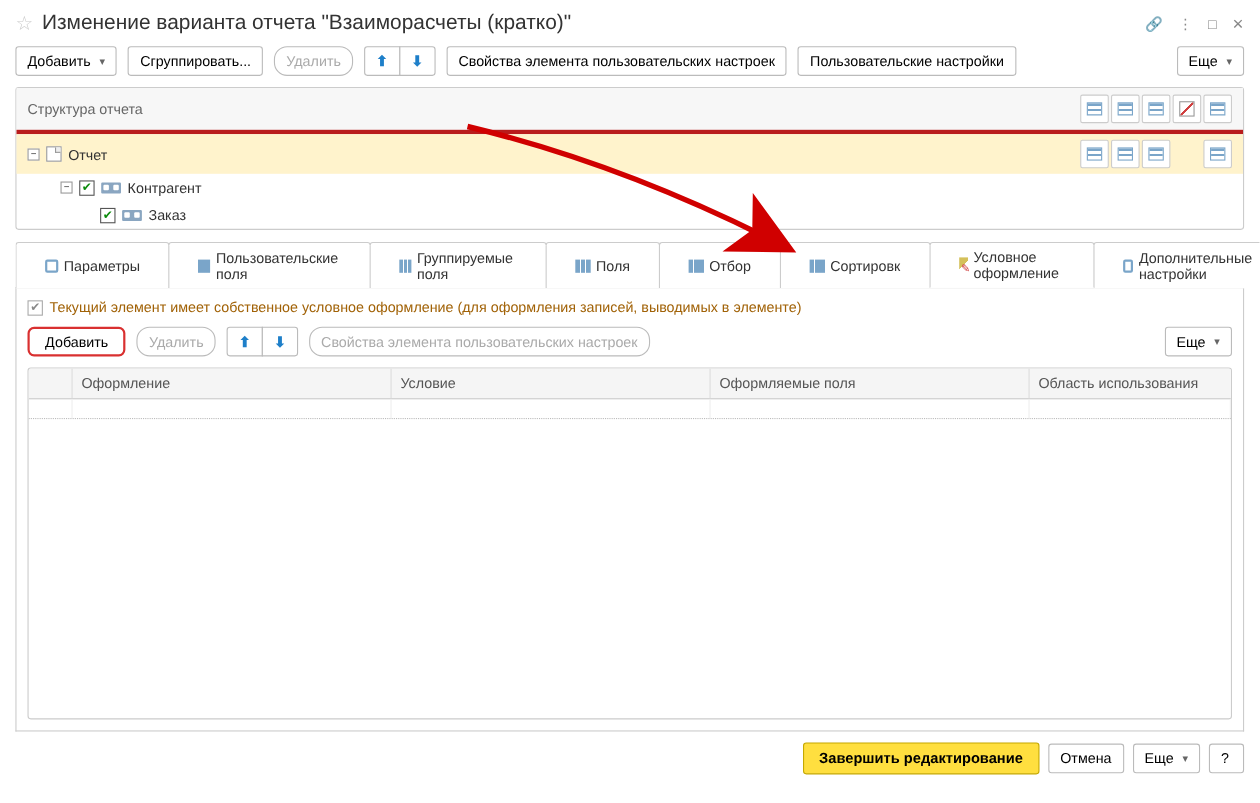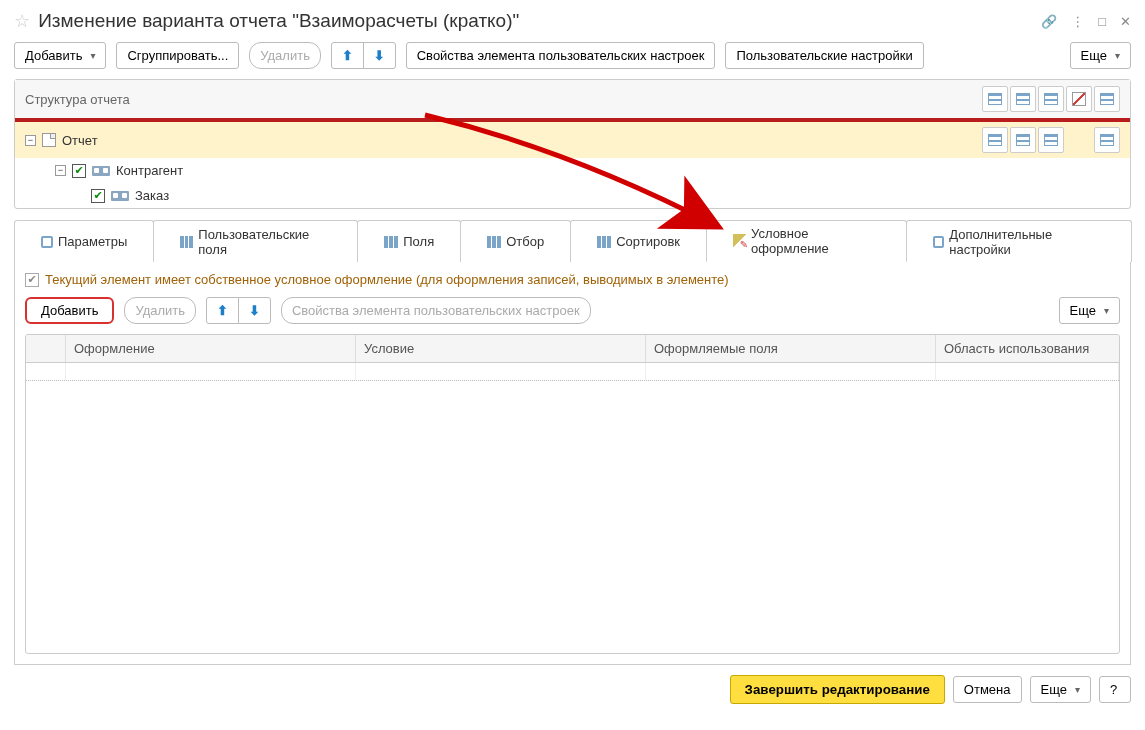--- a/index.html
+++ b/index.html
@@ -179,20 +179,24 @@
     <div class="tab">
         <span class="tab-icon t1"></span>
         <span>Параметры</span>
       </div>
     <div class="tab">
         <span class="tab-icon t2"></span>
         <span>Пользовательские поля</span>
       </div>
     <div class="tab">
         <span class="tab-icon t2"></span>
+        <span>Группируемые поля</span>
+      </div>
+    <div class="tab">
+        <span class="tab-icon t2"></span>
         <span>Поля</span>
       </div>
     <div class="tab">
         <span class="tab-icon t2"></span>
         <span>Отбор</span>
       </div>
     <div class="tab">
         <span class="tab-icon t2"></span>
         <span>Сортировк</span>
       </div>

